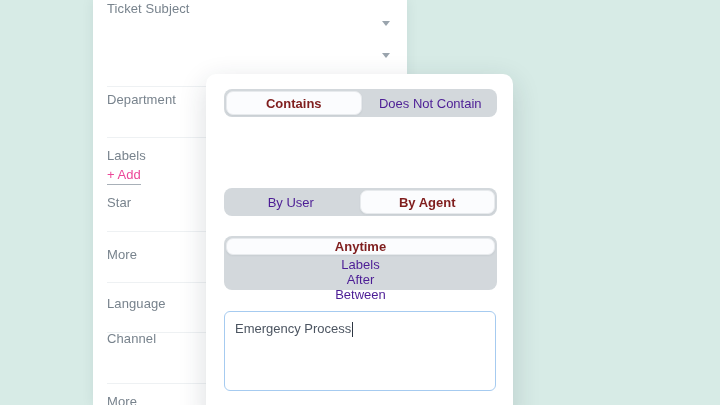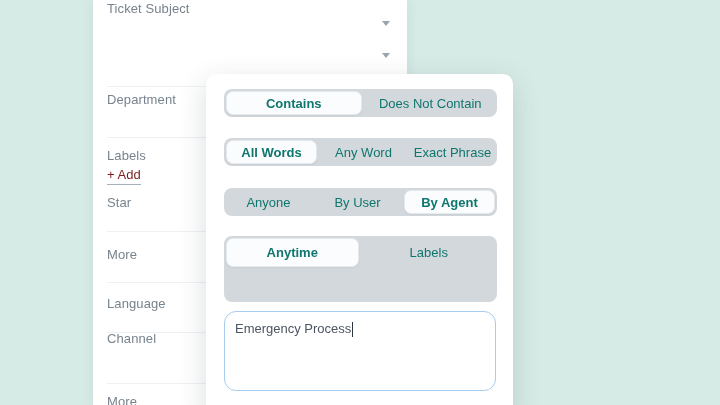--- a/index.html
+++ b/index.html
@@ -21,21 +21,21 @@
     position:absolute; left:14px;
     font-size:13px; color:#78838d; letter-spacing:.1px;
     white-space:nowrap;
   }
   .lp-div {
     position:absolute; left:14px; width:282px; height:1px;
     background:#eef1f3;
   }
   .add-link {
     position:absolute; left:14px;
-    font-size:13px; color:#7f1d1d;
+    font-size:13px; color:#ec4899;
     border-bottom:1px solid #a8b0b8; padding-bottom:2px;
     cursor:pointer; white-space:nowrap;
   }
   .add-link .plus { margin-right:3px; }
   .chev {
     position:absolute; left:289px;
     width:0; height:0;
     border-left:4.5px solid transparent;
     border-right:4.5px solid transparent;
     border-top:5px solid #9aa4ad;
@@ -45,35 +45,35 @@
   .popup {
     position:absolute; left:206px; top:74px; width:307px; height:350px;
     background:#ffffff; border-radius:10px;
     box-shadow:0 8px 28px rgba(30,45,60,0.16);
   }
   .seg {
     position:absolute; left:18px; width:273px;
     background:#d3d8dc; border-radius:8px;
   }
   .seg-row { display:flex; height:28px; }
-  .seg-grid { display:grid; grid-template-columns:1fr 1fr; grid-template-rows:1fr 1fr; height:66px; }
+  .seg-grid { display:grid; grid-template-columns:1fr; grid-template-rows:1fr 1fr; height:54px; }
   .seg-item {
     flex:1; display:flex; align-items:center; justify-content:center;
-    font-size:13px; color:#0f766e; border-radius:7px; cursor:pointer;
+    font-size:13px; color:#4c1d95; border-radius:7px; cursor:pointer;
     white-space:nowrap;
   }
   .seg-item.sel {
     background:#fbfcfe; margin:2px;
-    color:#0f766e; font-weight:700;
+    color:#7f1d1d; font-weight:700;
     border:1px solid #e7eaed;
     box-shadow:0 1px 2px rgba(30,45,60,0.06);
   }
   .text-input {
     position:absolute; left:18px; top:237px; width:272px; height:80px;
-    border:1px solid #a6cbf0; border-radius:12px;
+    border:1px solid #a6cbf0; border-radius:6px;
     padding:9px 10px; font-size:13px; color:#4c5561;
     background:#ffffff; cursor:text; line-height:16px;
   }
   .caret {
     display:inline-block; width:1px; height:15px;
     background:#2d3642; vertical-align:middle; margin-left:1px;
   }
 </style>
 </head>
 <body>
@@ -108,33 +108,29 @@
     <div class="lp-label" style="top:394px">More</div>
   </div>
 
   <div class="popup">
 
     <div class="seg seg-row" style="top:15px">
       <div class="seg-item sel">Contains</div>
       <div class="seg-item">Does Not Contain</div>
     </div>
 
-    <div class="seg seg-row" style="top:64px">
-      <div class="seg-item sel">All Words</div>
-      <div class="seg-item">Any Word</div>
-      <div class="seg-item">Exact Phrase</div>
-    </div>
 
     <div class="seg seg-row" style="top:114px">
-      <div class="seg-item">Anyone</div>
       <div class="seg-item">By User</div>
       <div class="seg-item sel">By Agent</div>
     </div>
 
     <div class="seg seg-grid" style="top:162px">
       <div class="seg-item sel">Anytime</div>
       <div class="seg-item">Labels</div>
+      <div class="seg-item">After</div>
+      <div class="seg-item">Between</div>
     </div>
 
     <div class="text-input"><span>Emergency Process</span><span class="caret"></span></div>
 
   </div>
 </div>
 
 </body></html>

